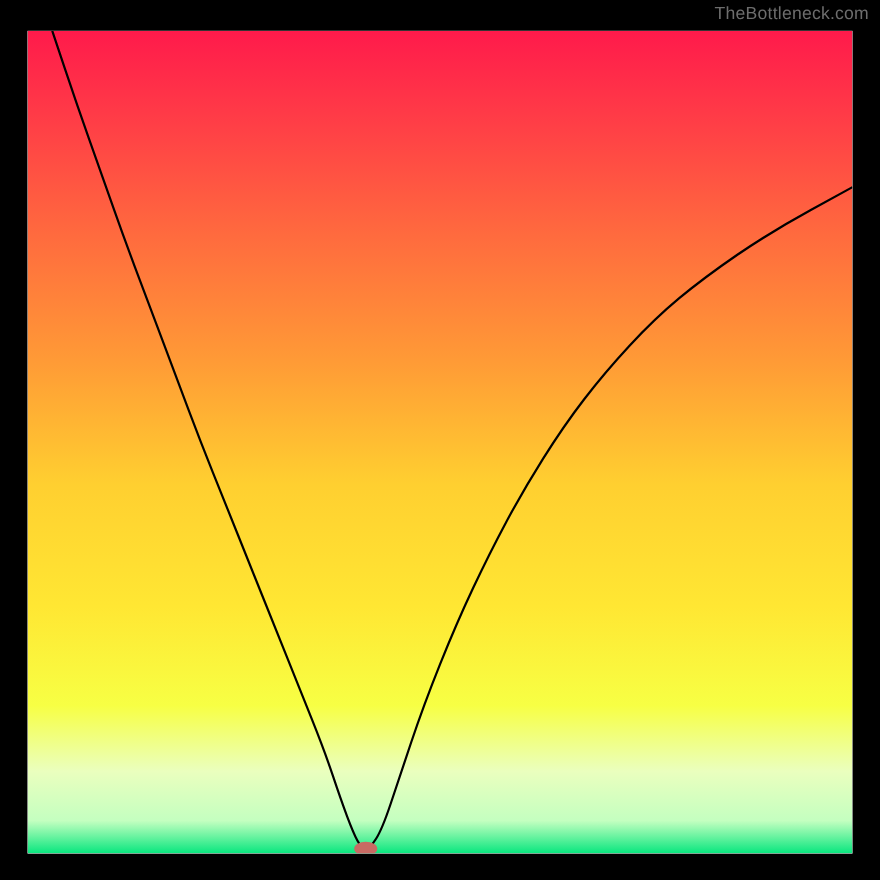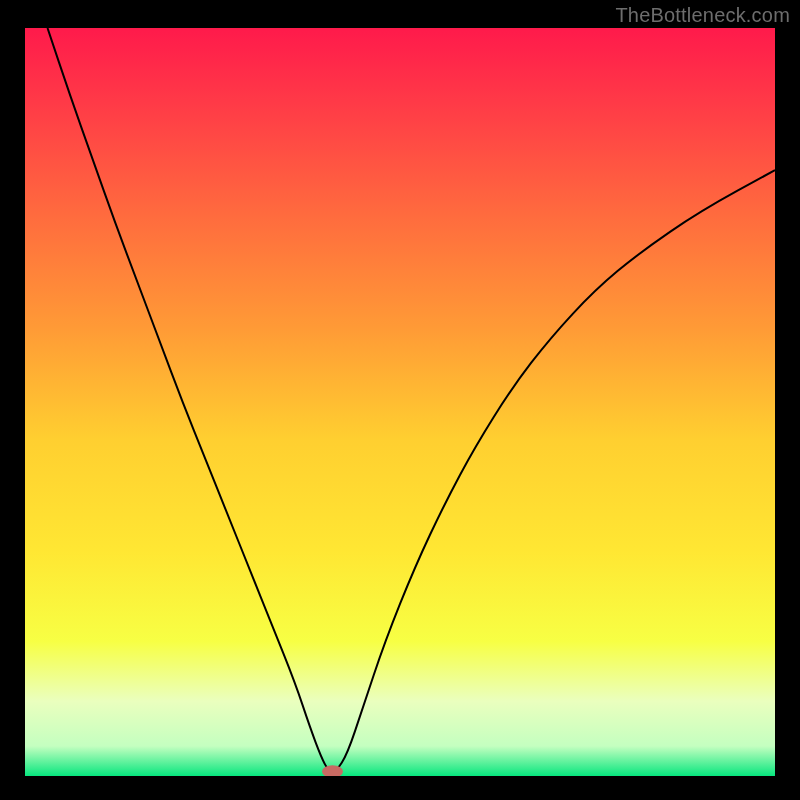--- a/index.html
+++ b/index.html
@@ -15,21 +15,21 @@
     height: 800px;
     background: #000;
     position: relative;
     box-sizing: border-box;
   }
   .watermark {
     position: absolute;
     top: 4px;
     right: 10px;
     color: #6d6d6d;
-    font-size: 20px;
+    font-size: 16px;
     letter-spacing: 0.2px;
     font-weight: 500;
   }
   .plot-frame {
     position: absolute;
     left: 25px;
     top: 28px;
     width: 750px;
     height: 748px;
     background: #fff;

